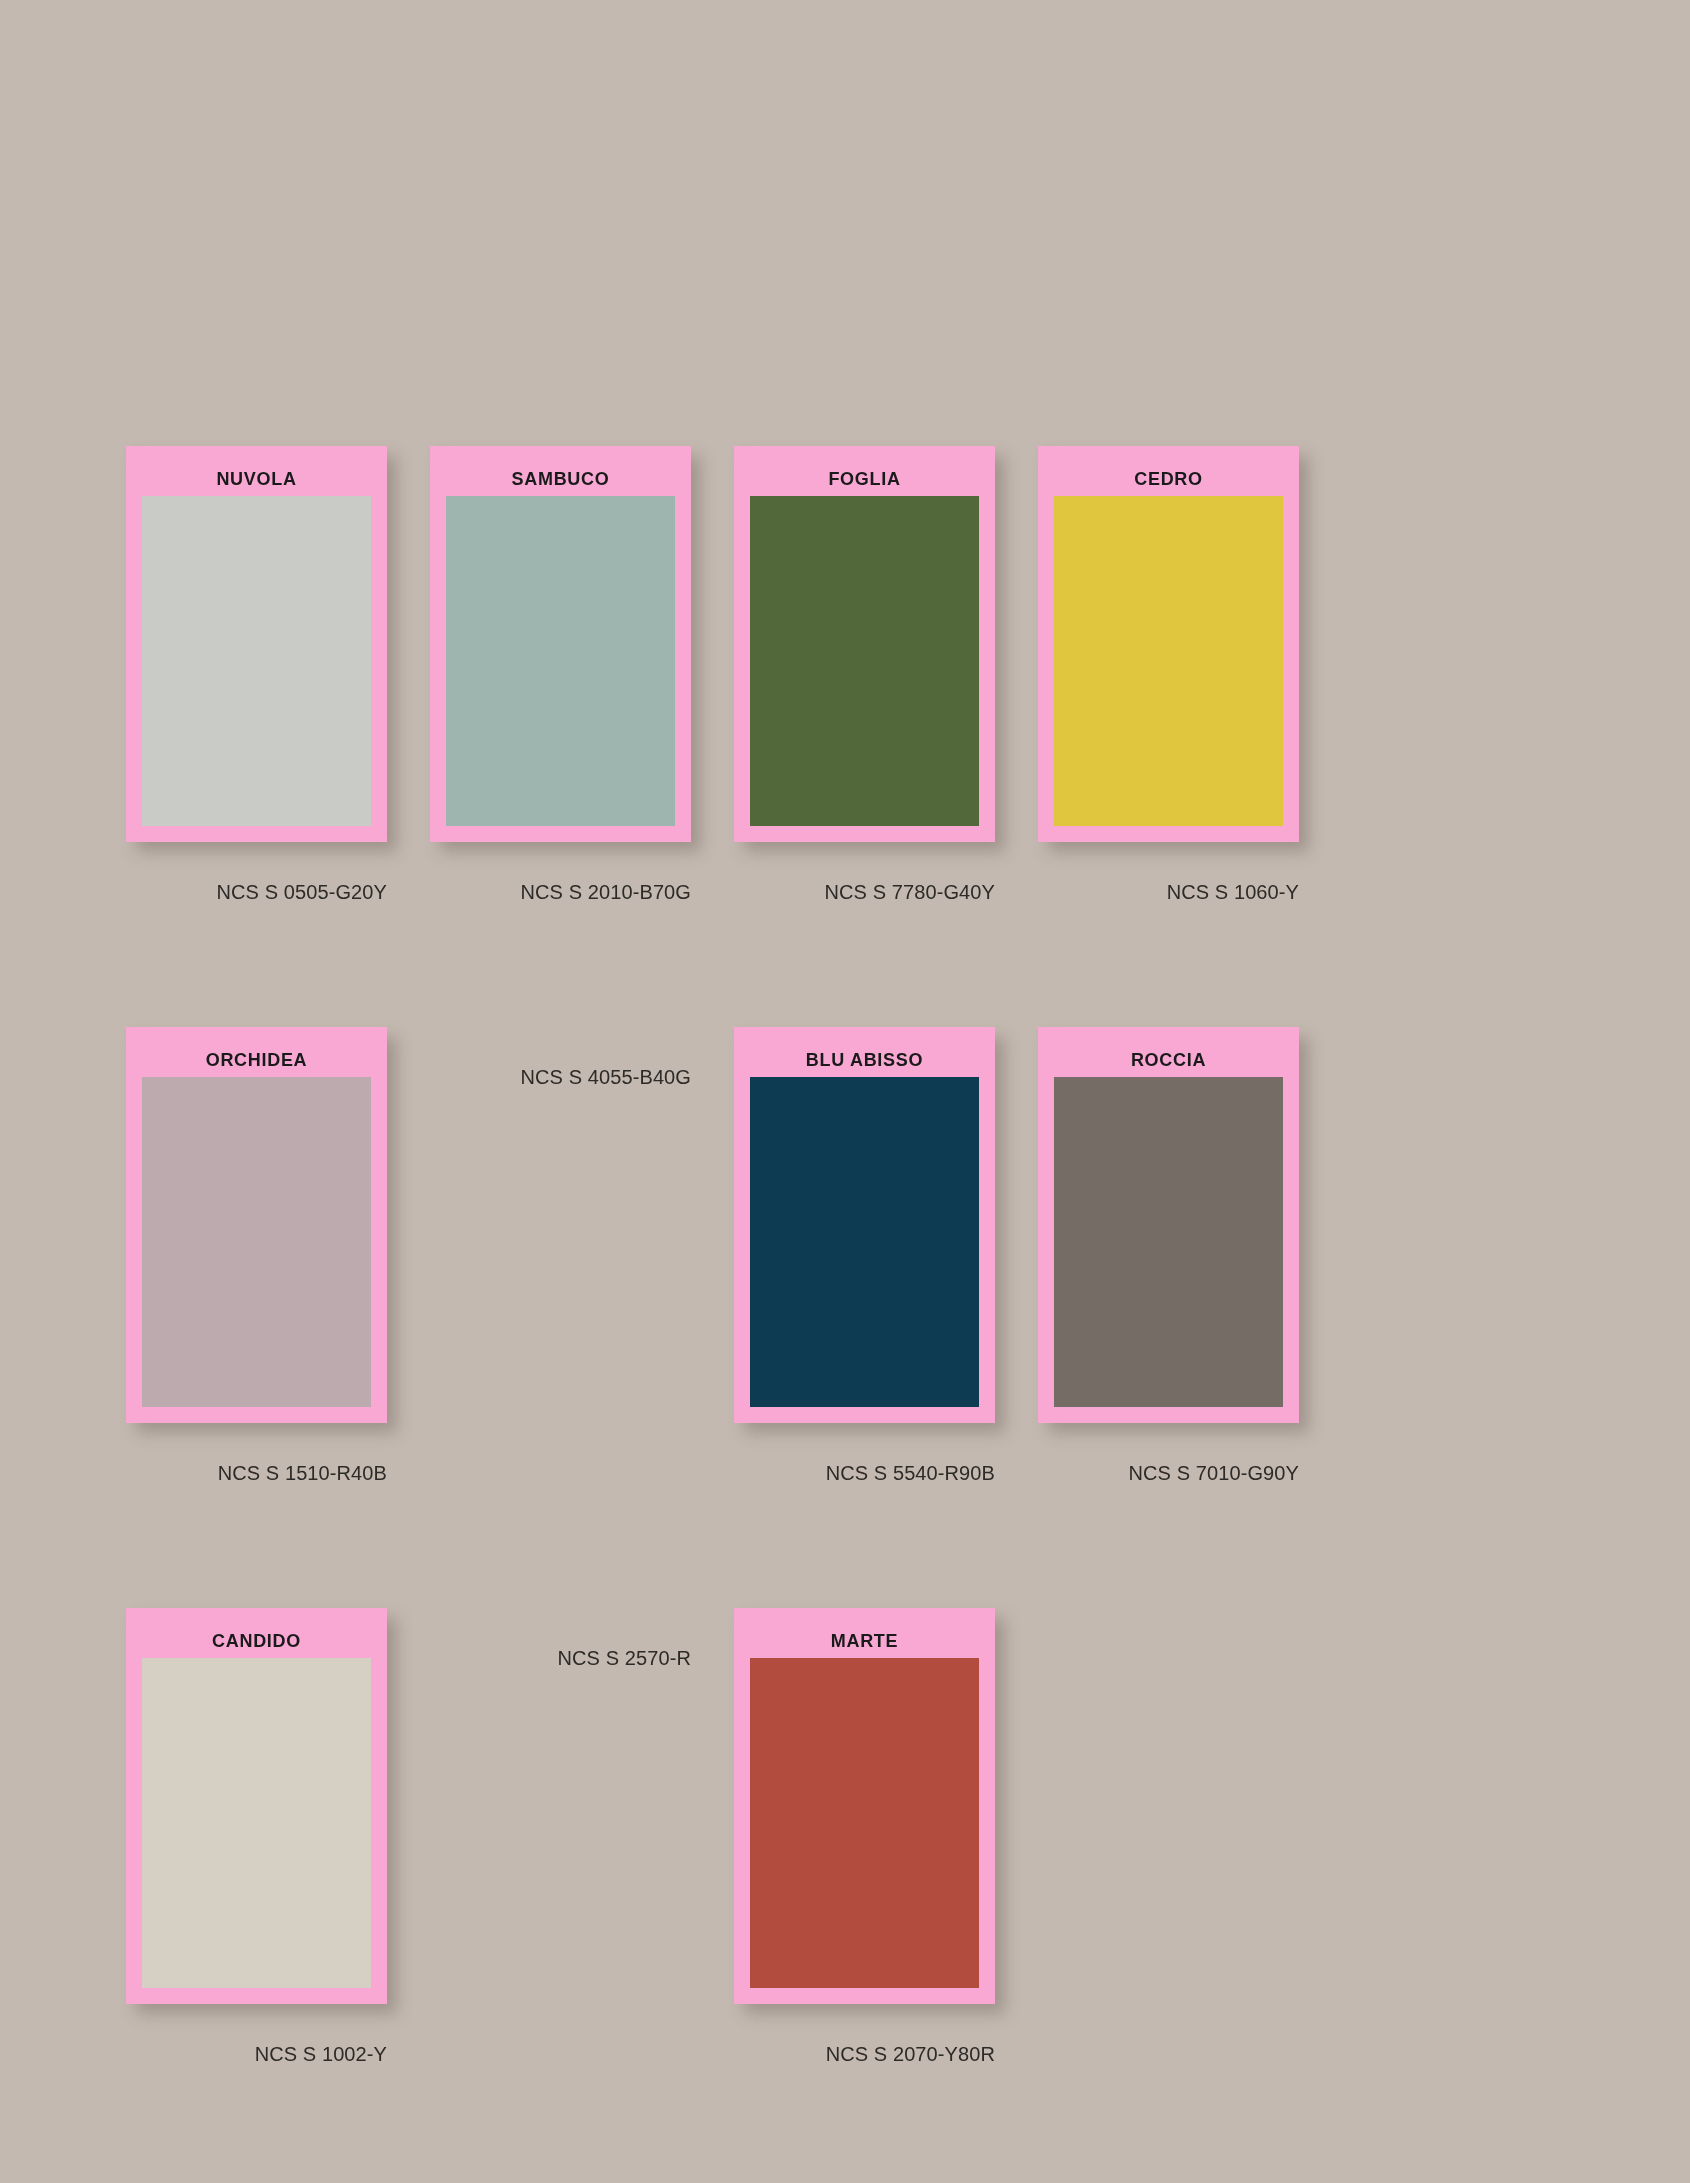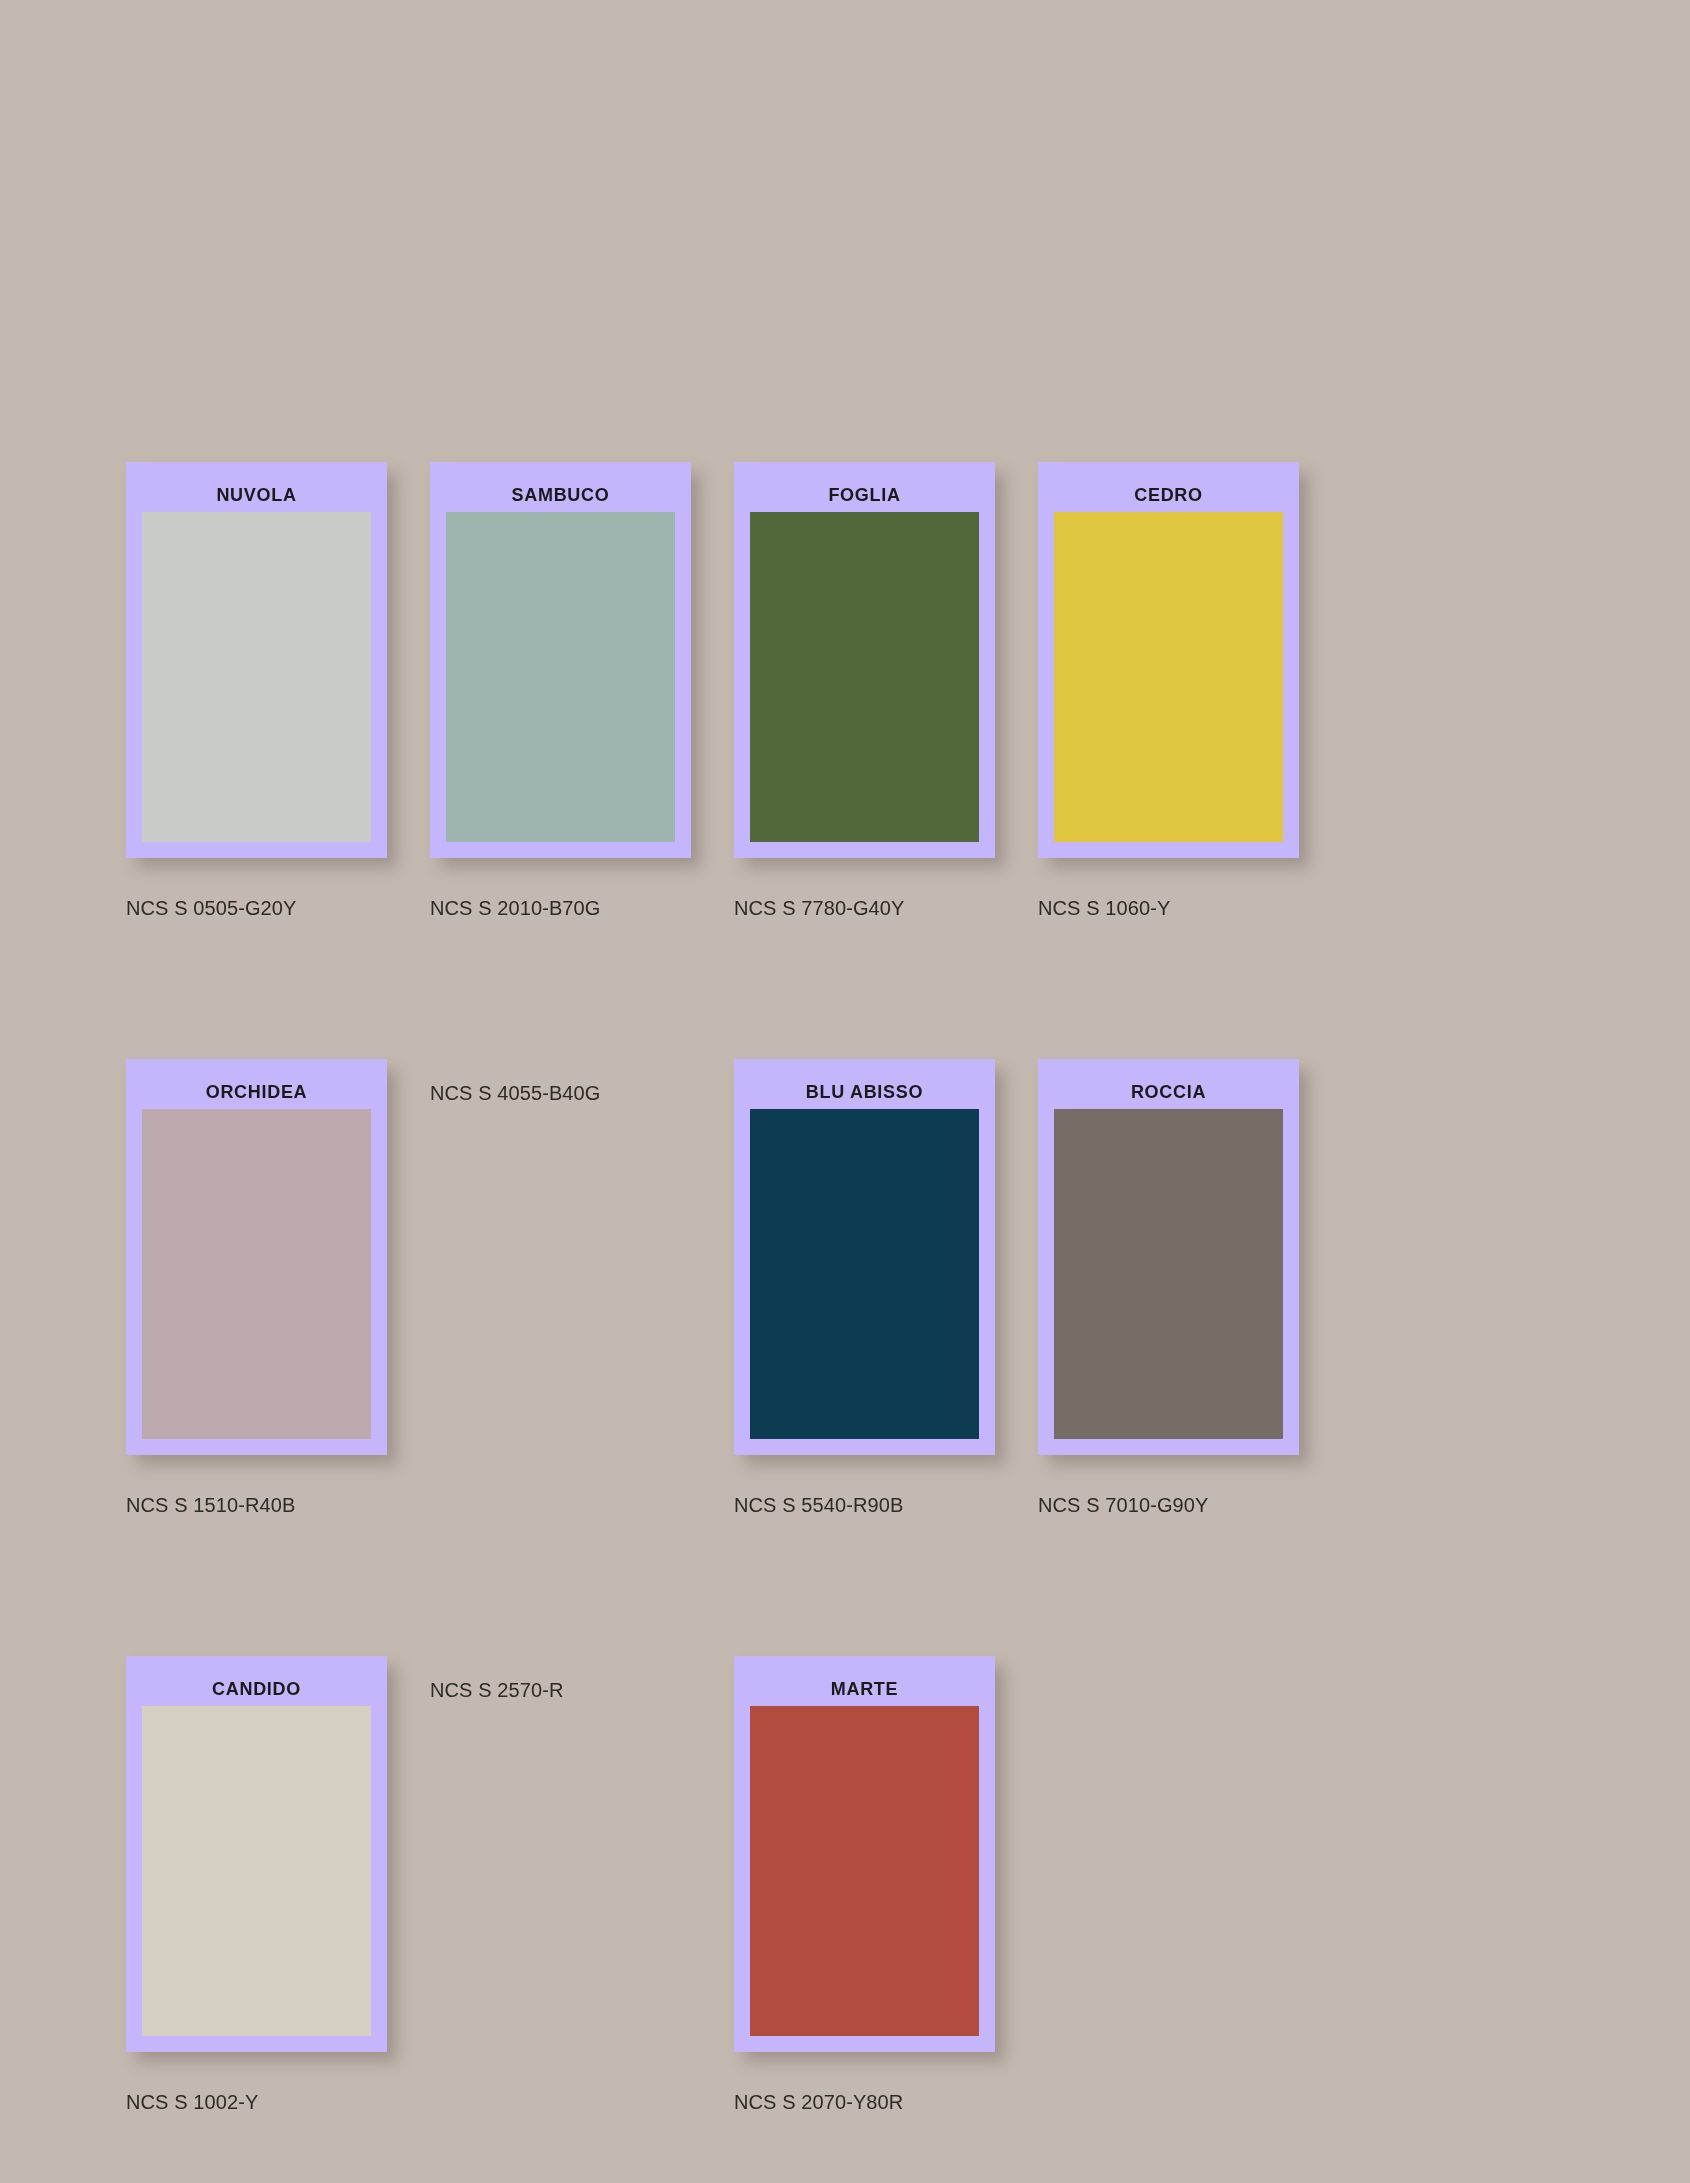--- a/index.html
+++ b/index.html
@@ -29,27 +29,26 @@
     row-gap: 123px;
     justify-content: start;
     padding-left: 126px;
   }
 
   .swatch-cell {
     width: 261px;
   }
 
   .swatch-card {
-    background: #c4b5fd;
+    background: #f9a8d4;
     box-shadow: 9.5px 9.5px 15px rgba(90, 80, 72, 0.34);
     padding: 15px 16px 28px 16px;
     box-sizing: border-box;
     width: 261px;
     height: 396px;
-    margin-top: 16px;
   }
 
   .swatch-name {
     font-size: 18px;
     font-weight: bold;
     letter-spacing: 0.7px;
     color: #1a1a1a;
     text-align: center;
     line-height: 1.0;
     height: 35px;
@@ -61,21 +60,21 @@
 
   .swatch-chip {
     width: 229px;
     height: 330px;
   }
 
   .swatch-code {
     margin-top: 39px;
     font-size: 20px;
     color: #2d2a27;
-    text-align: left;
+    text-align: right;
     letter-spacing: 0.1px;
     white-space: nowrap;
   }
 </style>
 </head>
 <body style="background: rgb(195, 185, 176);">
 
 <div class="palette-sheet">
   <div class="palette-grid">
 

